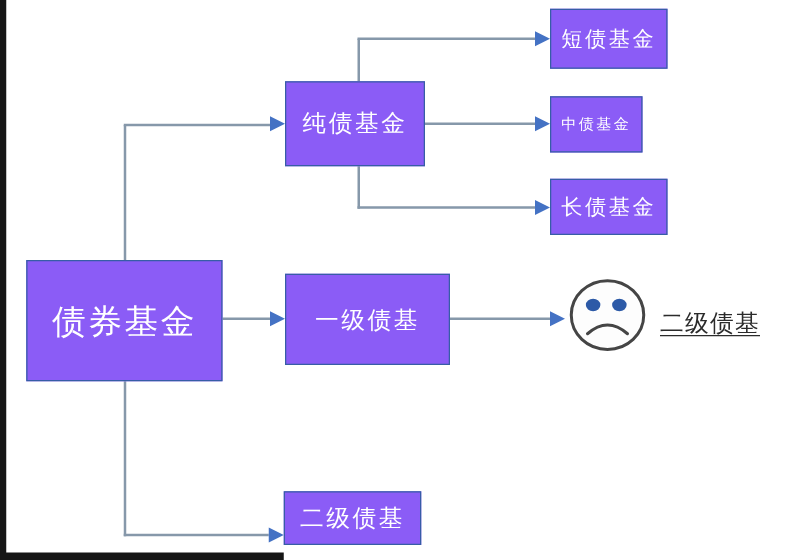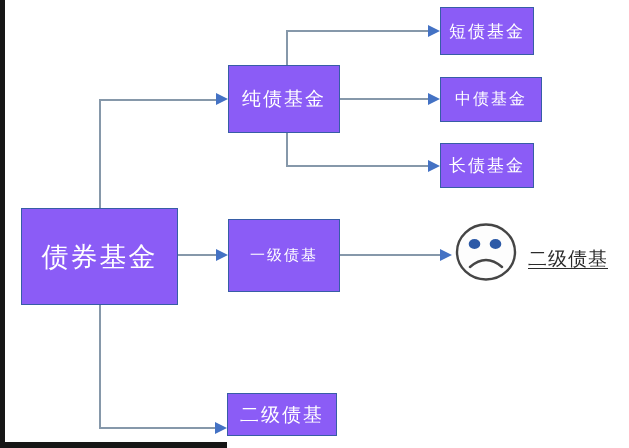--- a/index.html
+++ b/index.html
@@ -10,24 +10,24 @@
   .strip{position:absolute;background:#161616;}
   .strip-left{left:0;top:0;width:5px;height:448px;}
   .strip-bottom{left:0;top:442px;width:227px;height:6px;}
   .node{
     position:absolute;background:#8b5cf6;border:1px solid #375da6;
     color:#ffffff;display:flex;align-items:center;justify-content:center;
     letter-spacing:2px;box-sizing:border-box;
   }
   .node-root{left:21px;top:208px;width:157px;height:97px;font-size:27px;}
   .node-pure{left:228px;top:65px;width:112px;height:68px;font-size:19px;}
-  .node-first{left:228px;top:219px;width:112px;height:73px;font-size:15px;}
+  .node-first{left:228px;top:219px;width:132px;height:73px;font-size:19px;}
   .node-second{left:227px;top:393px;width:110px;height:43px;font-size:19px;}
   .node-short{left:440px;top:7px;width:94px;height:48px;font-size:17px;}
-  .node-mid{left:440px;top:77px;width:102px;height:45px;font-size:16px;}
+  .node-mid{left:440px;top:77px;width:74px;height:45px;font-size:12px;}
   .node-long{left:440px;top:143px;width:94px;height:45px;font-size:17px;}
   .line{position:absolute;background:#8698aa;}
   .arrow-right{
     position:absolute;width:0;height:0;
     border-top:6px solid transparent;border-bottom:6px solid transparent;
     border-left:12px solid #4472c4;
   }
   .face{position:absolute;left:453px;top:222px;}
   .annotation{
     position:absolute;left:528px;top:246px;font-size:19px;color:#2b2b2b;

